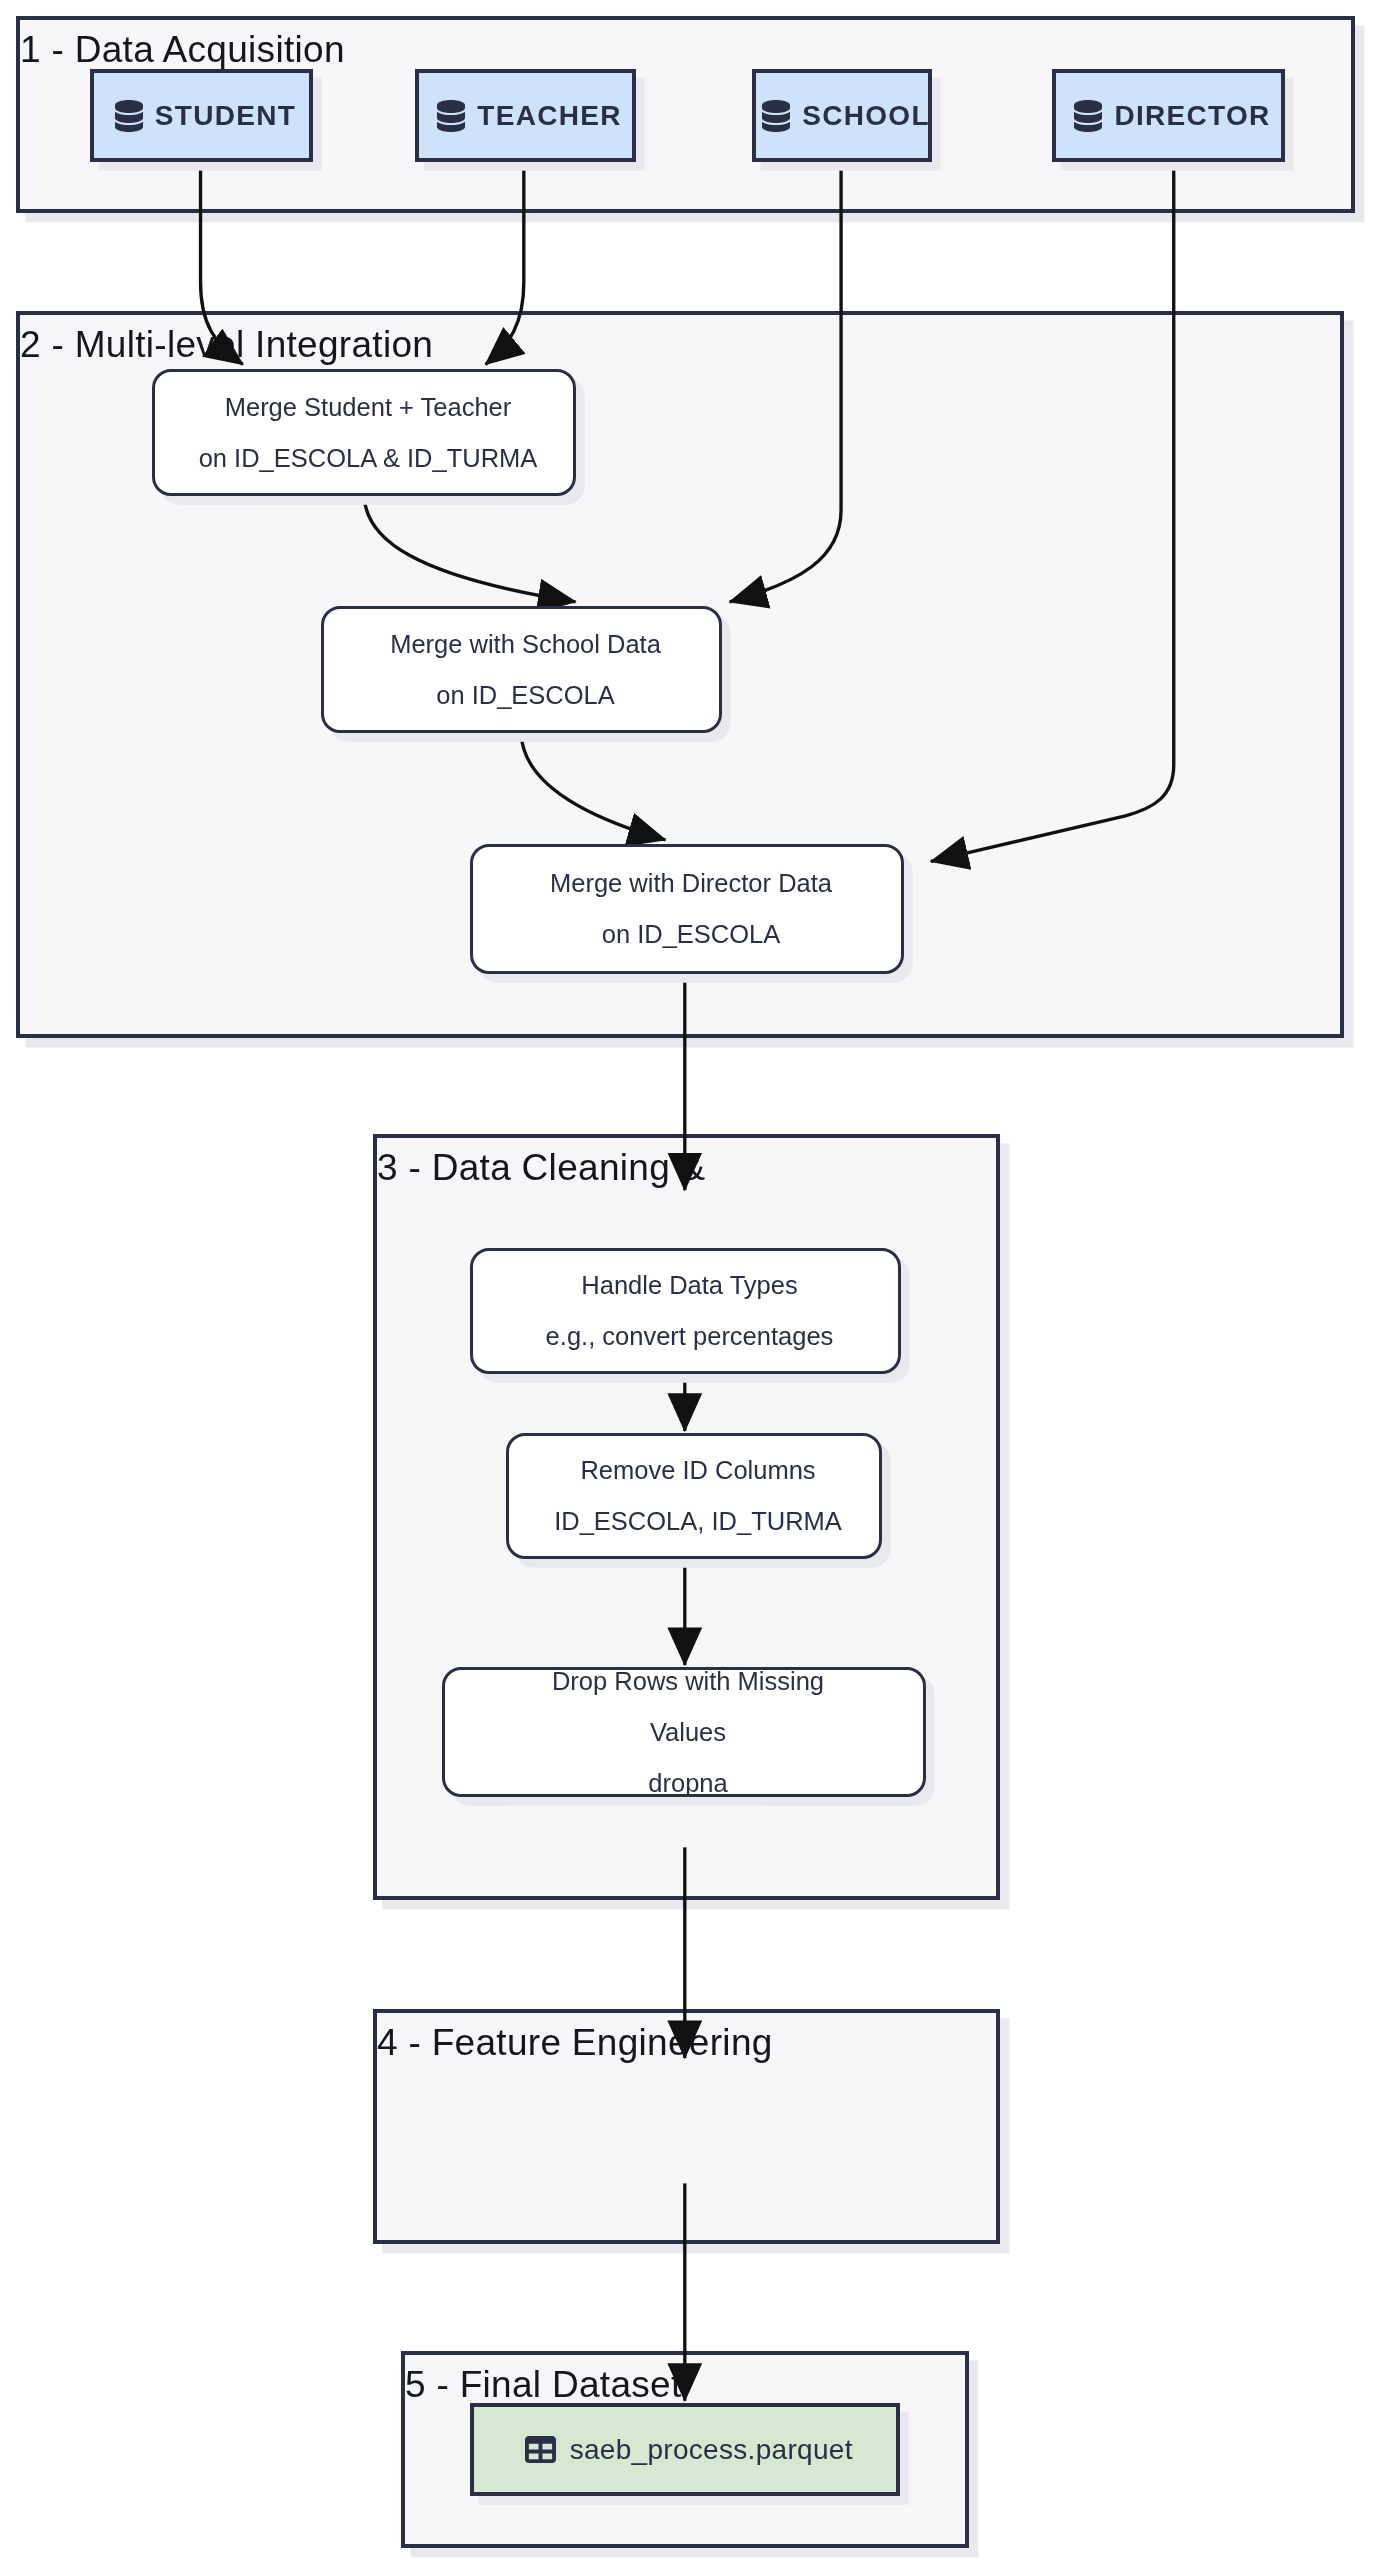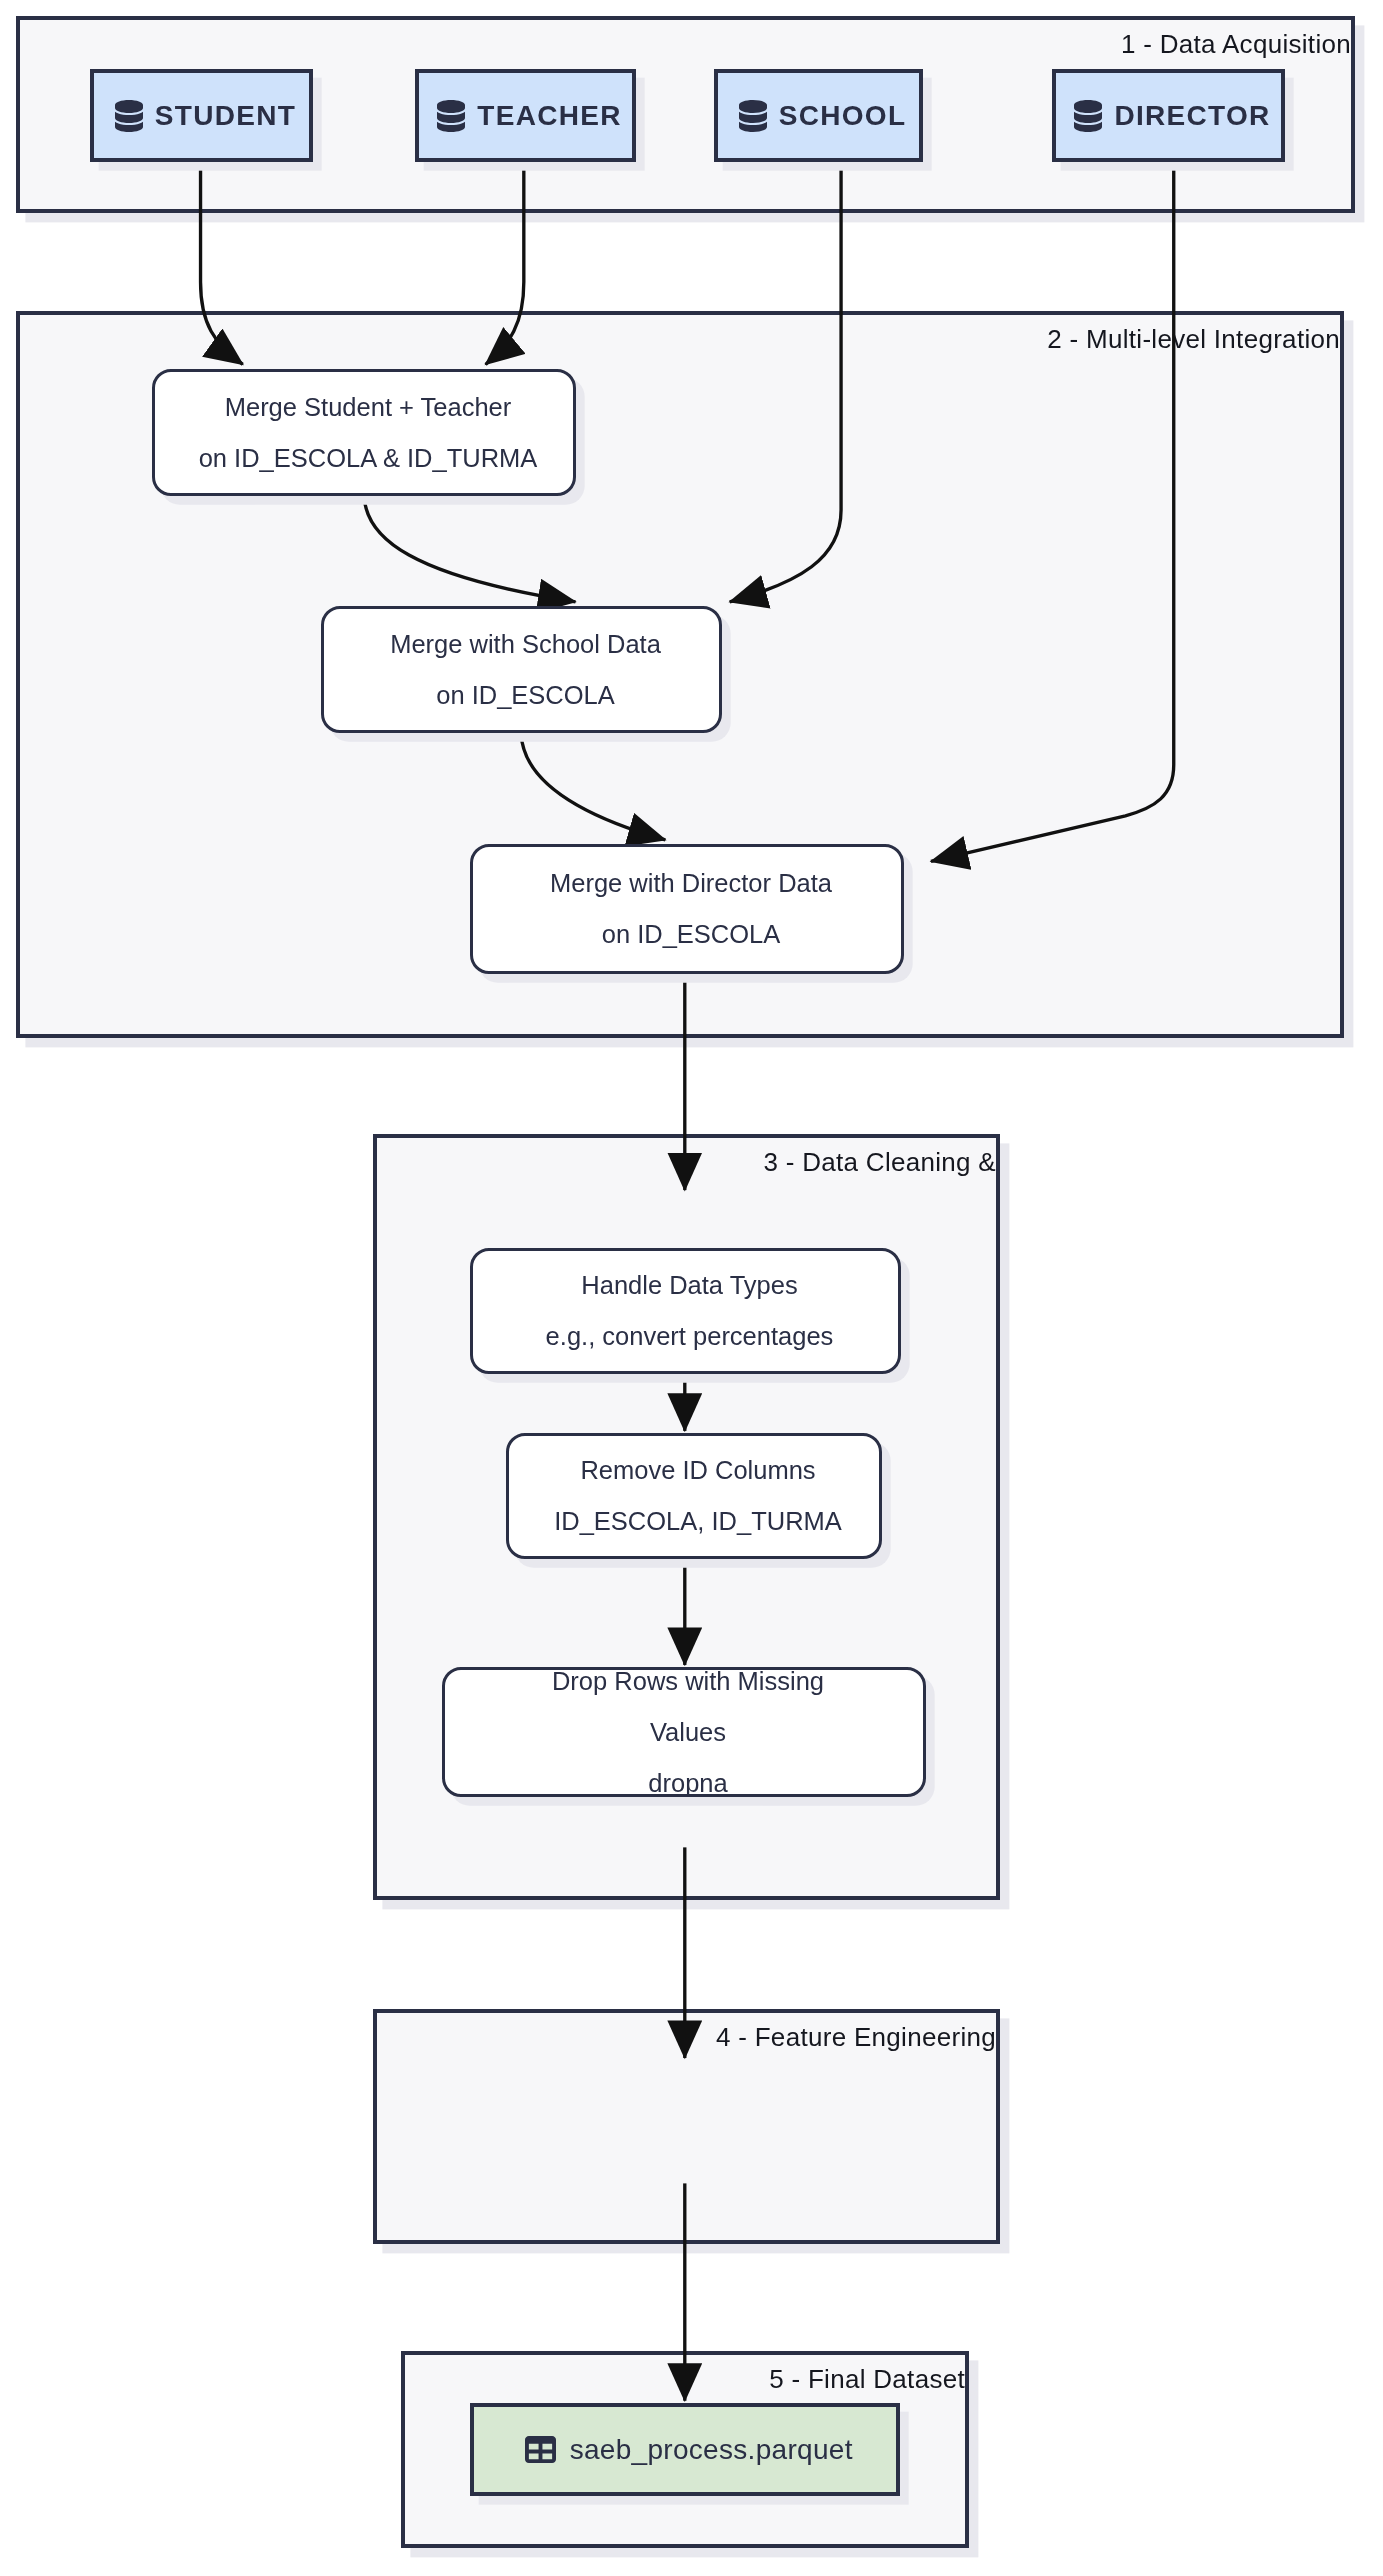--- a/index.html
+++ b/index.html
@@ -24,22 +24,22 @@
   .cluster{
     position:absolute;
     background:var(--cluster_fill);
     border:4px solid var(--border);
     box-shadow:9.4px 9.4px 0 var(--shadow);
     box-sizing:border-box;
     z-index:1;
   }
   .cluster-title{
     position:absolute;top:9.4px;left:0;right:0;
-    text-align:right;
-    font-size:26px;font-weight:500;
+    text-align:left;
+    font-size:37px;font-weight:500;
     color:var(--title_text);
     letter-spacing:0.3px;
   }
   svg.edges{position:absolute;left:0;top:0;z-index:5;}
   .node{
     position:absolute;
     box-sizing:border-box;
     display:flex;flex-direction:column;
     align-items:center;justify-content:center;
     text-align:center;
@@ -130,21 +130,21 @@
 
   <div class="node db-node" style="left:415px;top:69px;width:221px;height:93px;">
     <span class="icon">
       <svg width="28" height="32" viewBox="0 0 448 512" fill="var(--text)">
           <path d="M448 80v48c0 44.2-100.3 80-224 80S0 172.2 0 128V80C0 35.8 100.3 0 224 0s224 35.8 224 80zM393.2 214.7c20.8-7.4 39.9-16.9 54.8-28.6V288c0 44.2-100.3 80-224 80S0 332.2 0 288V186.1c14.9 11.8 34 21.2 54.8 28.6C99.7 230.7 159.5 240 224 240s124.3-9.3 169.2-25.3zM0 346.1c14.9 11.8 34 21.2 54.8 28.6C99.7 390.7 159.5 400 224 400s124.3-9.3 169.2-25.3c20.8-7.4 39.9-16.9 54.8-28.6V432c0 44.2-100.3 80-224 80S0 476.2 0 432V346.1z"></path>
         </svg>
     </span>
     <span>TEACHER</span>
   </div>
 
-  <div class="node db-node" style="left:714px;top:69px;width:209px;height:93px;">
+  <div class="node db-node" style="left:752px;top:69px;width:180px;height:93px;">
     <span class="icon">
       <svg width="28" height="32" viewBox="0 0 448 512" fill="var(--text)">
           <path d="M448 80v48c0 44.2-100.3 80-224 80S0 172.2 0 128V80C0 35.8 100.3 0 224 0s224 35.8 224 80zM393.2 214.7c20.8-7.4 39.9-16.9 54.8-28.6V288c0 44.2-100.3 80-224 80S0 332.2 0 288V186.1c14.9 11.8 34 21.2 54.8 28.6C99.7 230.7 159.5 240 224 240s124.3-9.3 169.2-25.3zM0 346.1c14.9 11.8 34 21.2 54.8 28.6C99.7 390.7 159.5 400 224 400s124.3-9.3 169.2-25.3c20.8-7.4 39.9-16.9 54.8-28.6V432c0 44.2-100.3 80-224 80S0 476.2 0 432V346.1z"></path>
         </svg>
     </span>
     <span>SCHOOL</span>
   </div>
 
   <div class="node db-node" style="left:1052px;top:69px;width:233px;height:93px;">
     <span class="icon">

